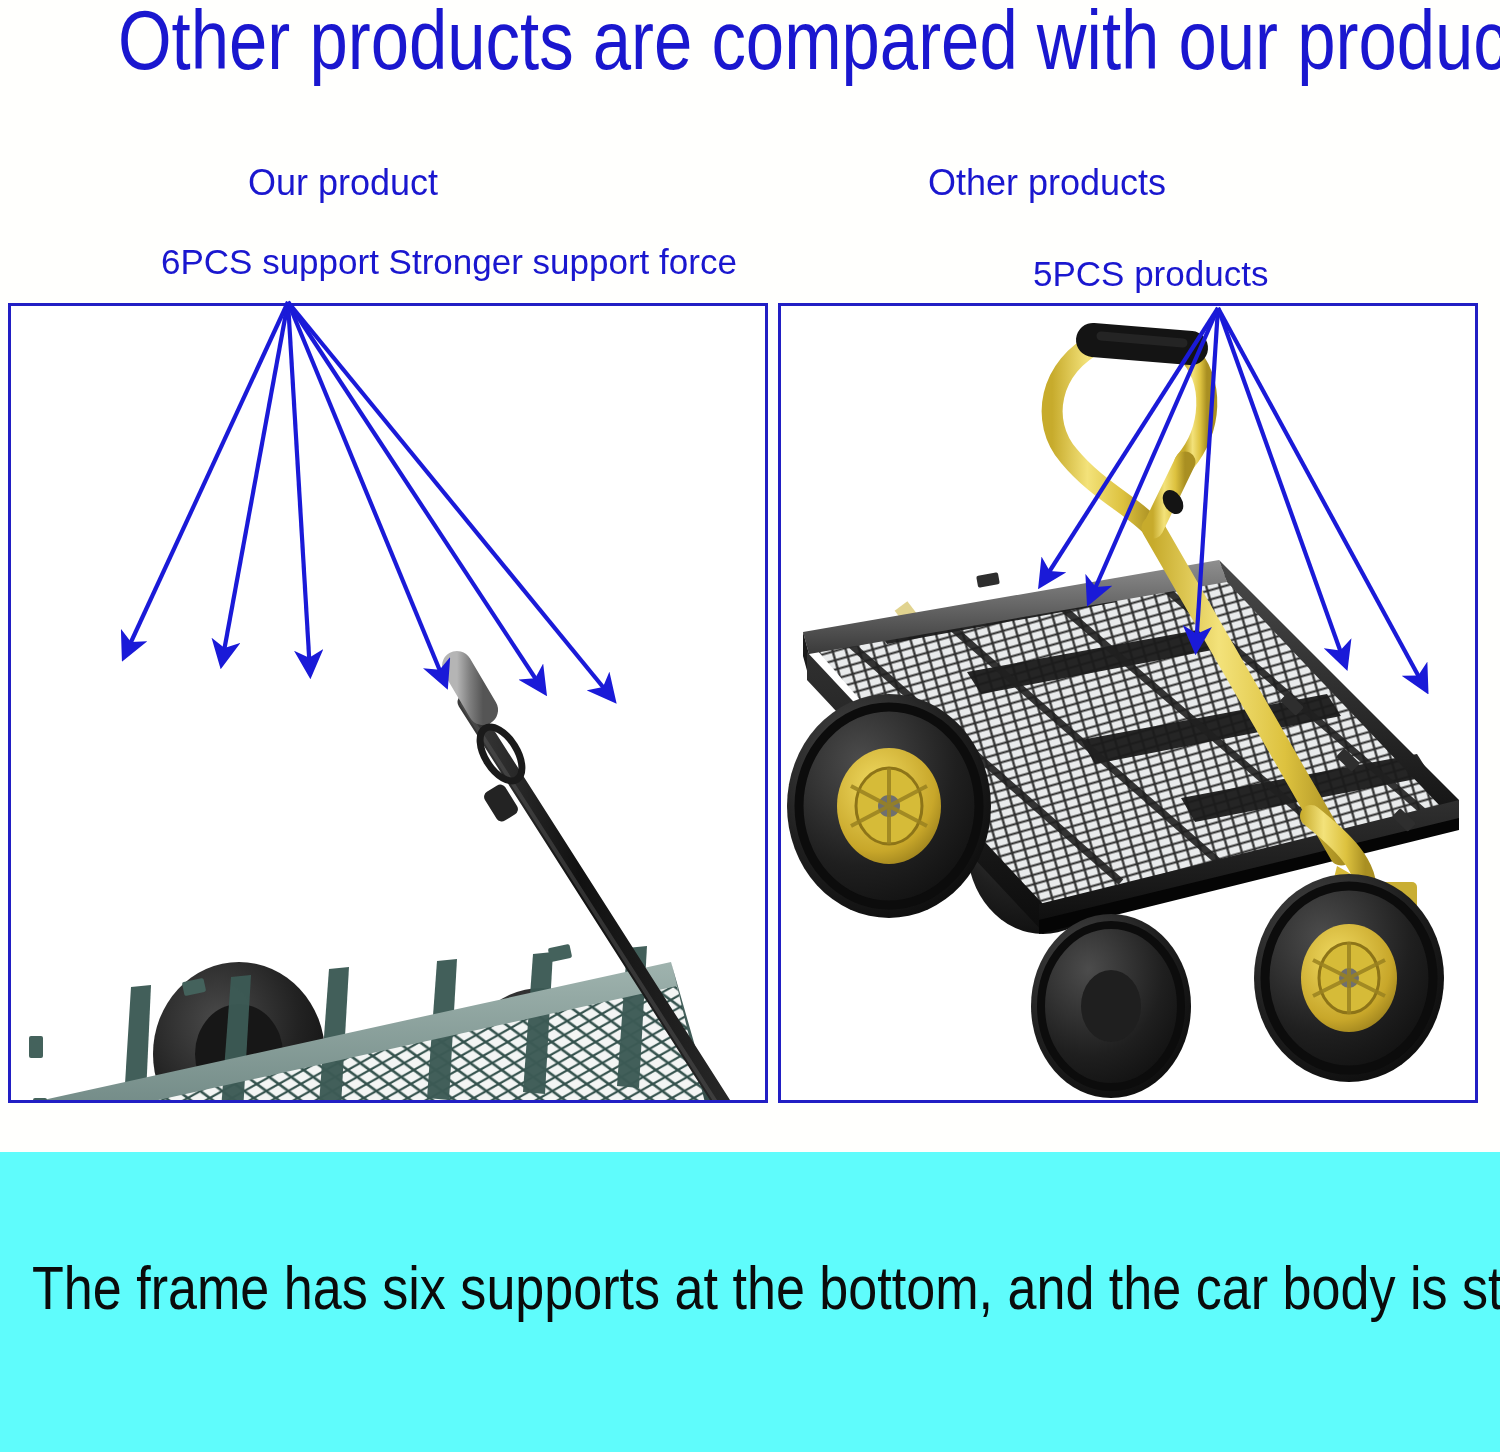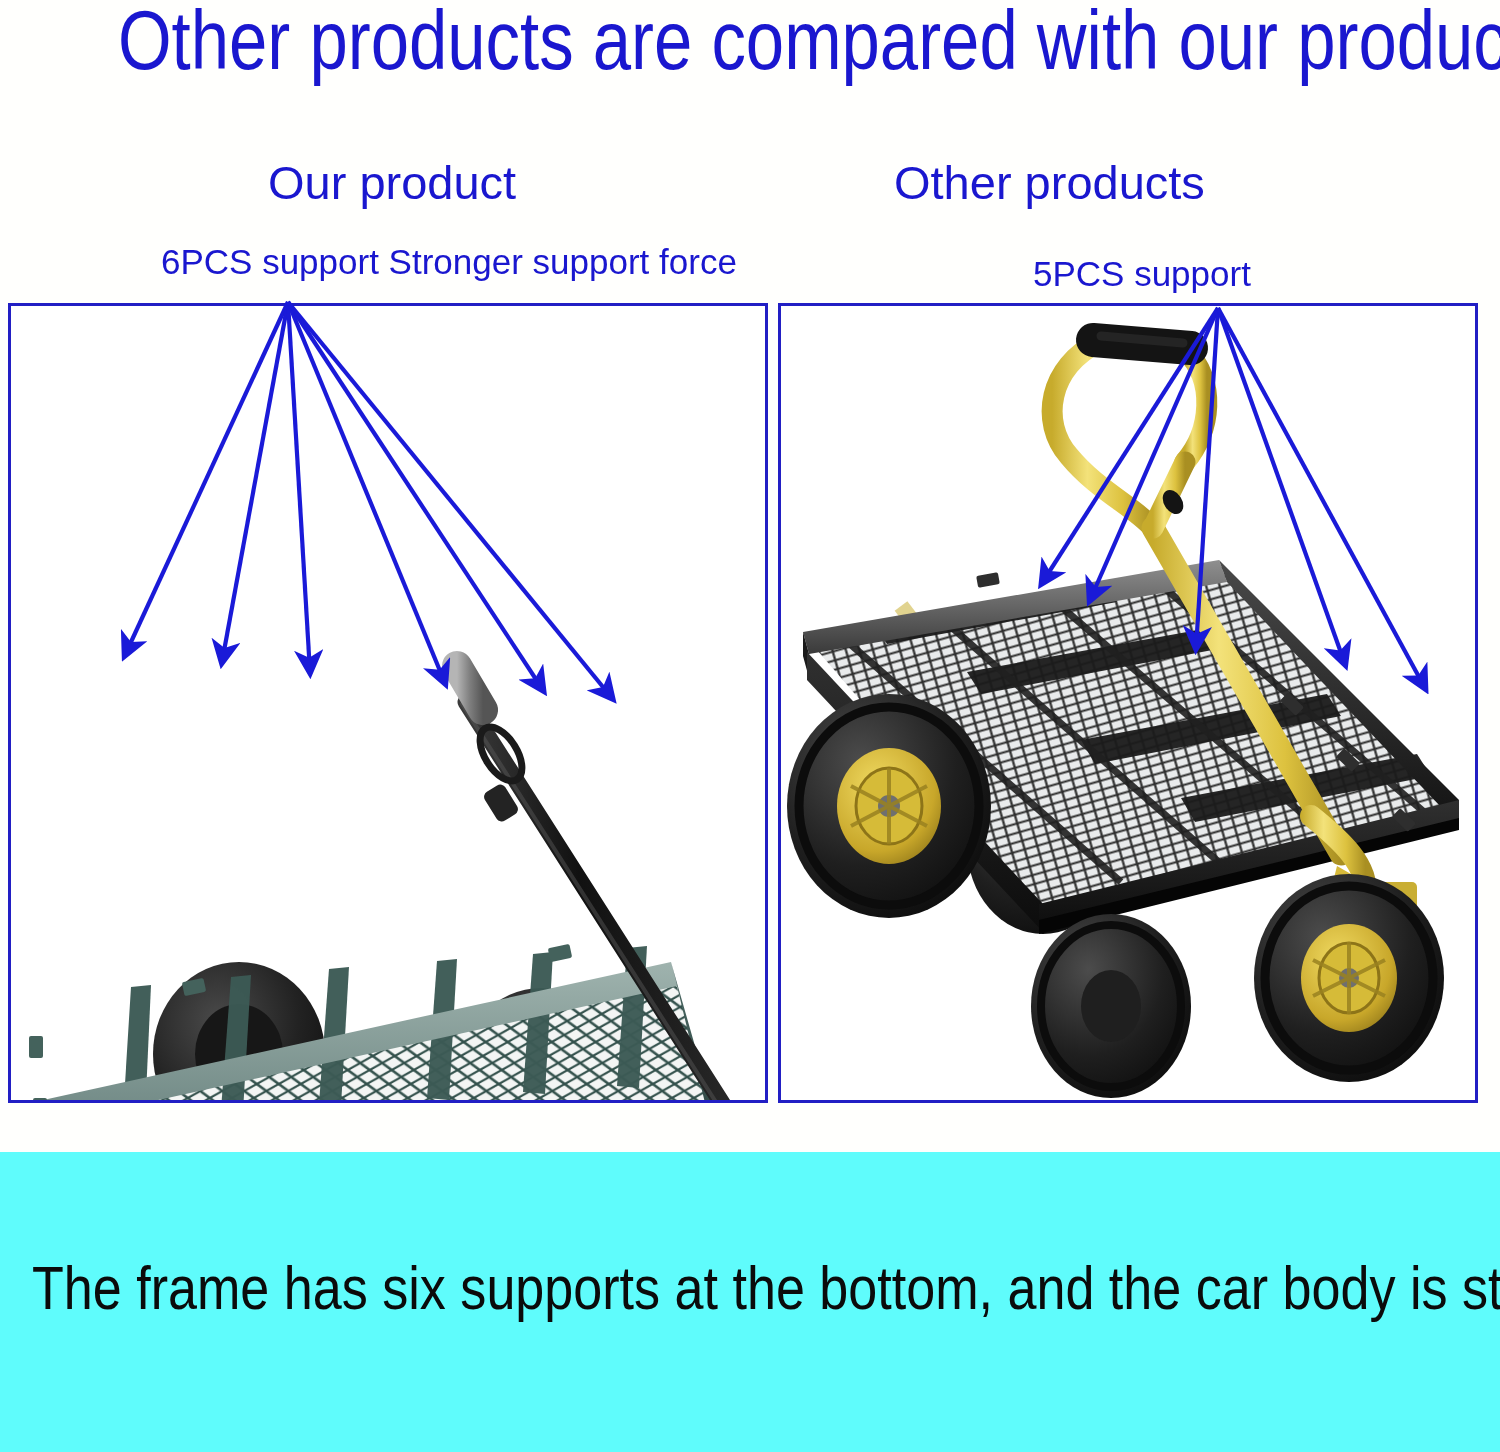--- a/index.html
+++ b/index.html
@@ -33,28 +33,27 @@
     transform: scaleX(0.82);
     transform-origin: left top;
     letter-spacing: 0px;
   }
 
   
   .col-heading {
     position: absolute;
     color: #1a17cf;
     font-family: "Liberation Sans", sans-serif;
-    font-size: 47px;
+    font-size: 36px;
     font-weight: 400;
     line-height: 56px;
     white-space: nowrap;
-    margin-left: 20px;
   }
   #heading-our { left: 248px; top: 155px; }
-  #heading-other { left: 874px; top: 155px; }
+  #heading-other { left: 928px; top: 155px; }
 
   
   .support-caption {
     position: absolute;
     color: #1a17cf;
     font-family: "Liberation Sans", sans-serif;
     font-size: 35px;
     font-weight: 400;
     line-height: 42px;
     white-space: nowrap;
@@ -127,21 +126,21 @@
 <body>
 
 <div id="main-title">Other products are compared with our products</div>
 
 <div class="col-heading" id="heading-our">Our product</div>
 
 <div class="col-heading" id="heading-other">Other products</div>
 
 <div class="support-caption" id="caption-left">6PCS  support  Stronger support force</div>
 
-<div class="support-caption" id="caption-right">5PCS support</div>
+<div class="support-caption" id="caption-right">5PCS products</div>
 
 <div class="panel" id="panel-left">
 
   <svg id="cart-green" viewBox="0 0 760 770">
     <defs>
       <linearGradient id="gTop" x1="0" y1="0" x2="0" y2="1">
         <stop offset="0" stop-color="#9fb3ae"></stop>
         <stop offset="1" stop-color="#6d8682"></stop>
       </linearGradient>
       <linearGradient id="gRail" x1="0" y1="0" x2="0" y2="1">

